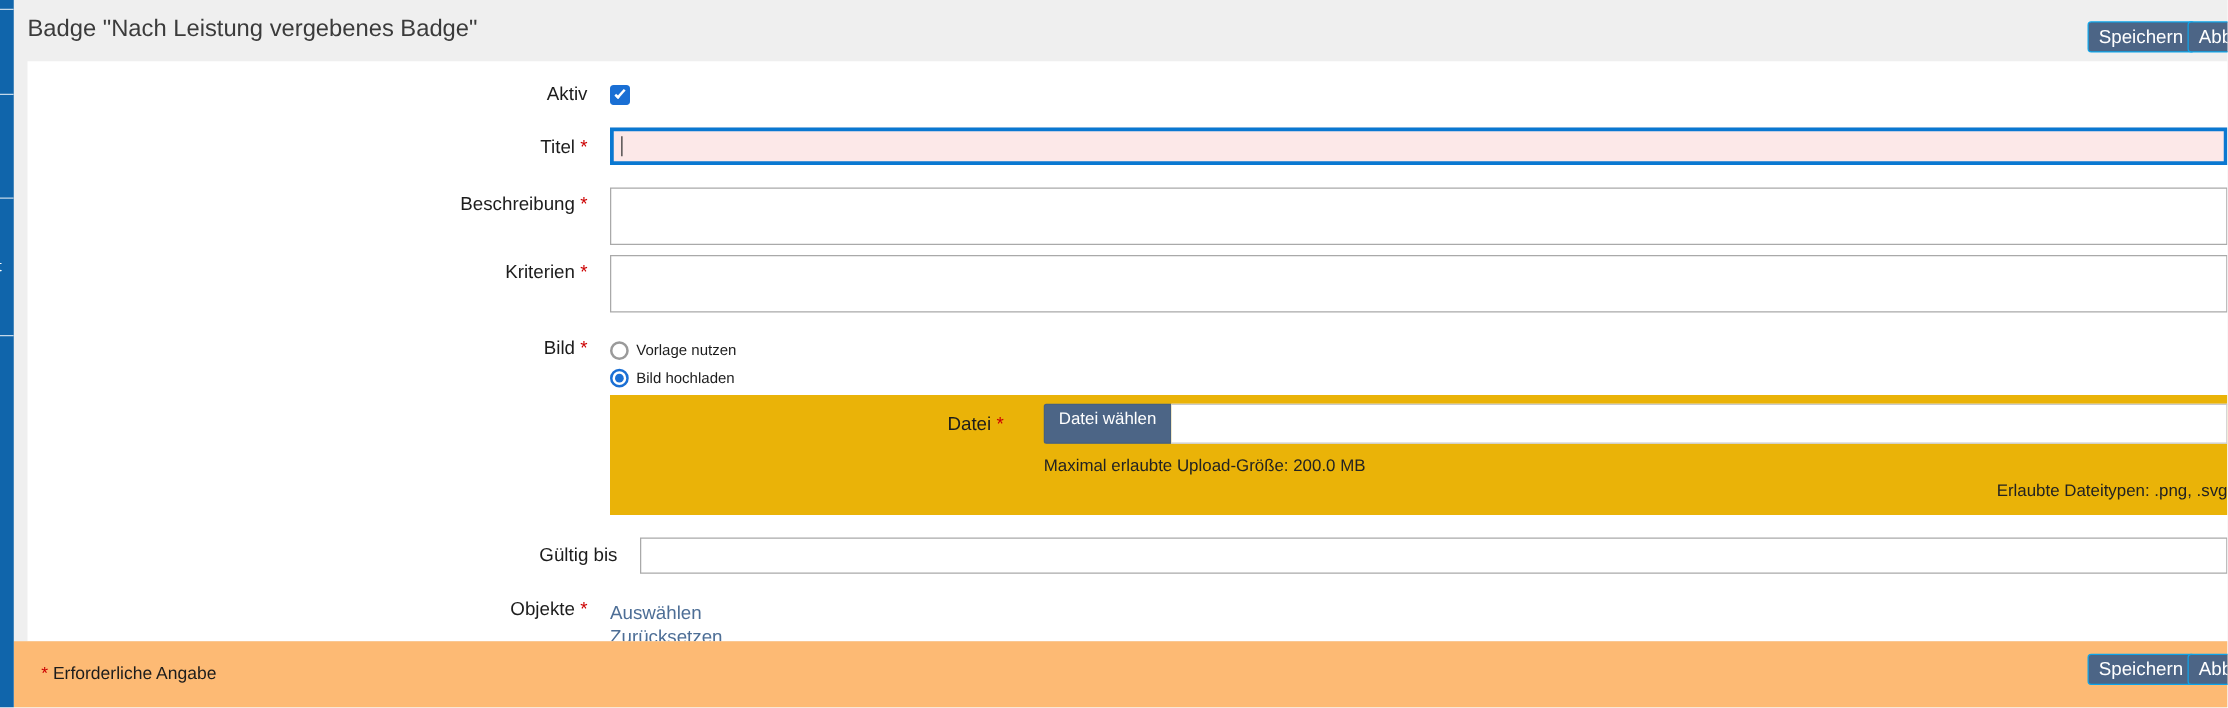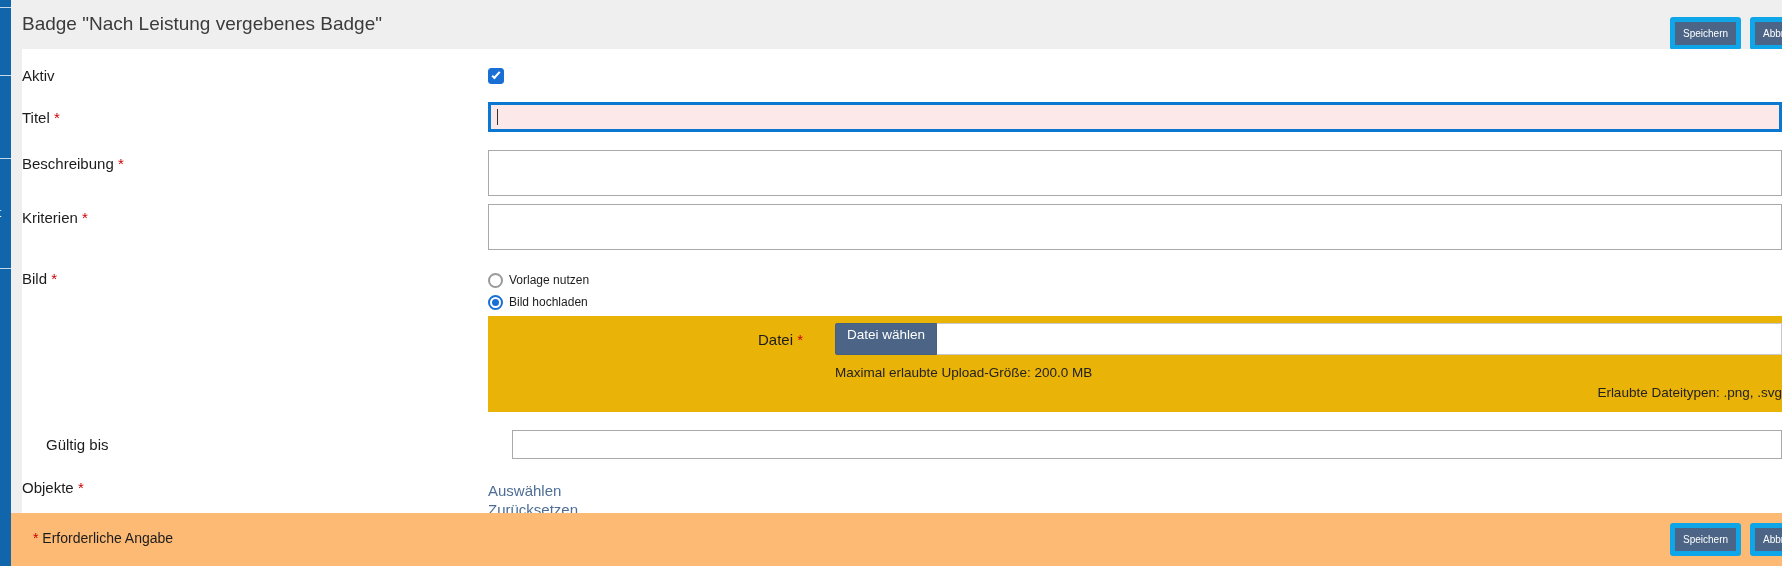--- a/index.html
+++ b/index.html
@@ -13,33 +13,33 @@
 
   
   .side-strip { position:absolute; left:0; top:0; bottom:0; width:11px; background:#1065ab; z-index:10; overflow:hidden; }
   .side-strip .sep { position:absolute; left:0; right:0; height:1px; background:rgba(255,255,255,0.75); }
   .side-strip .tab-frag { position:absolute; left:-2px; top:206px; color:#ffffff; font-size:12px; }
 
   
   .page-header { position:absolute; left:11px; top:0; right:0; height:49px; background:#efefef; }
   .page-title { position:absolute; left:11px; top:13px; font-size:19px; color:#3b3b3b; }
 
-  .btn { display:inline-block; background:#4c6586; color:#ffffff; font-size:10px;
-         border:5px solid #0ea5e9; border-radius:3px; padding:4px 8px; line-height:15px;
+  .btn { display:inline-block; background:#4c6586; color:#ffffff; font-size:15px;
+         border:1px solid #0ea5e9; border-radius:3px; padding:4px 8px; line-height:15px;
          white-space:nowrap; cursor:pointer; font-family:"Liberation Sans",sans-serif; }
   .hdr-save { position:absolute; left:1659px; top:17px; }
   .hdr-cancel { position:absolute; left:1739px; top:17px; }
   .ftr-save { position:absolute; left:1659px; top:10px; }
   .ftr-cancel { position:absolute; left:1739px; top:10px; }
 
   
   .panel { position:absolute; left:22px; top:49px; right:0; bottom:53px; background:#ffffff; padding-top:18px; overflow:hidden; }
 
   .form-row { display:flex; align-items:flex-start; }
-  .row-label { width:448px; font-size:15px; color:#1c1c1c; flex:none; }
+  .row-label { width:448px; text-align:right; font-size:15px; color:#1c1c1c; flex:none; }
   .row-field { flex:1; margin-left:18px; min-width:0; }
   .req { color:#cc0000; }
 
   .row-aktiv { margin-bottom:18px; align-items:center; }
   .row-titel { margin-bottom:18px; align-items:center; }
   .row-besch { margin-bottom:8px; }
   .row-krit  { margin-bottom:20px; }
   .row-bild  { margin-bottom:18px; }
   .row-gueltig { margin-bottom:20px; align-items:center;padding-left:24px; }
   .pad-label { padding-top:5px; }

